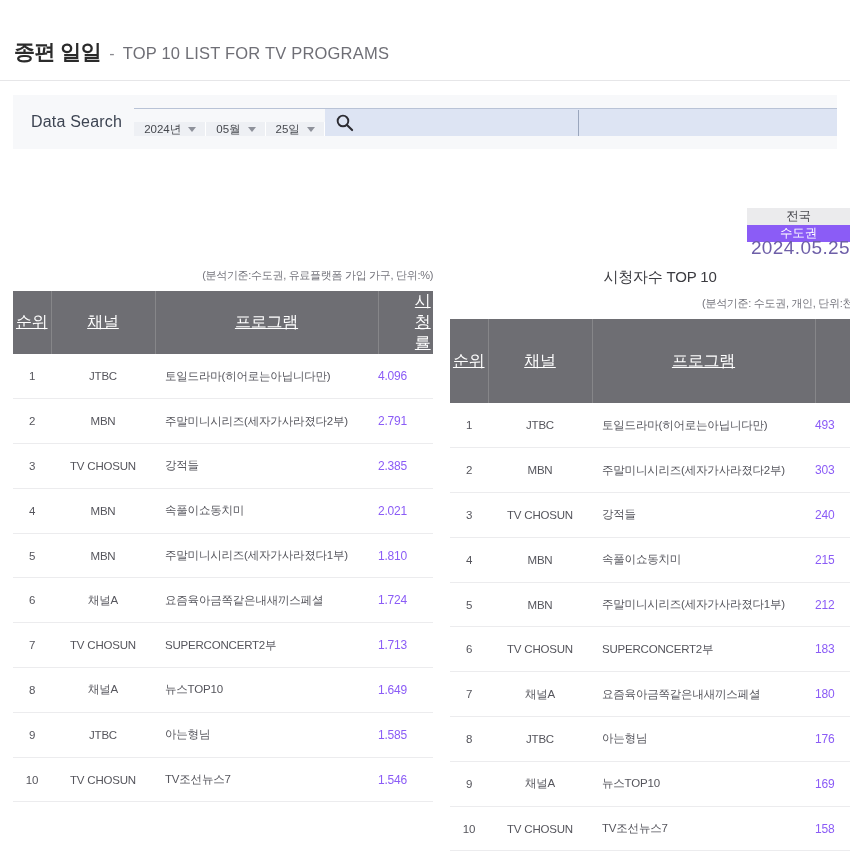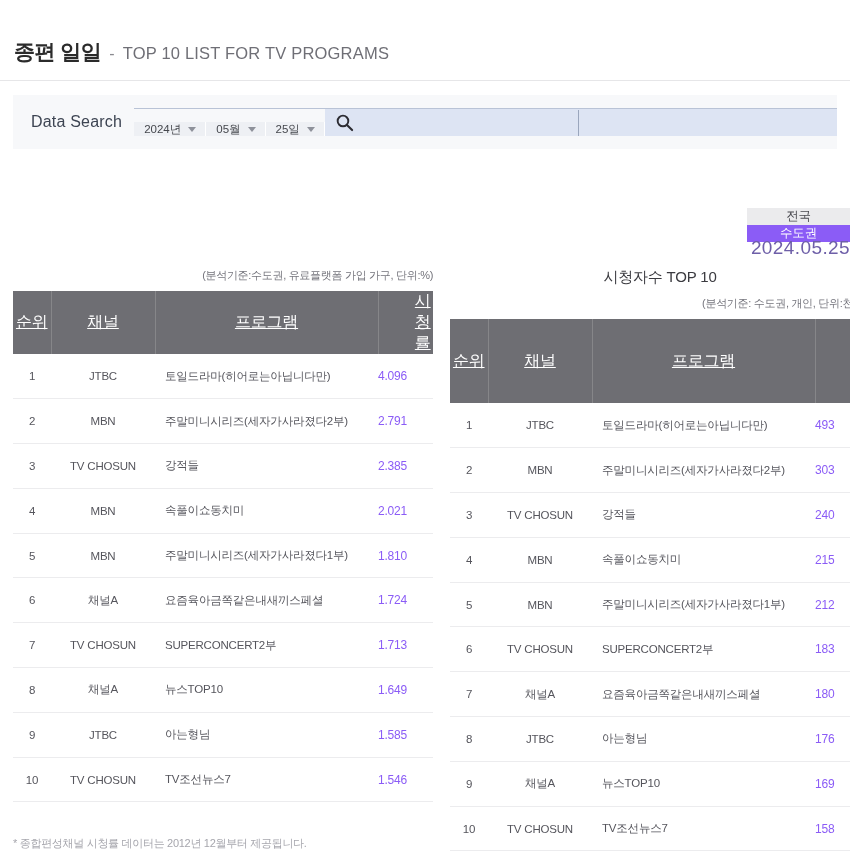--- a/index.html
+++ b/index.html
@@ -440,14 +440,13 @@
               <td class="c-rank">10</td>
               <td class="c-chan">TV CHOSUN</td>
               <td class="c-prog">TV조선뉴스7</td>
               <td class="c-val">158</td>
             </tr>
         </tbody>
       </table>
     </div>
   </div>
 
-  <div class="footnote">* 종합편성채널 시청률 데이터는 2012년 12월부터 제공됩니다.</div>
 </div>
 
 </body></html>

